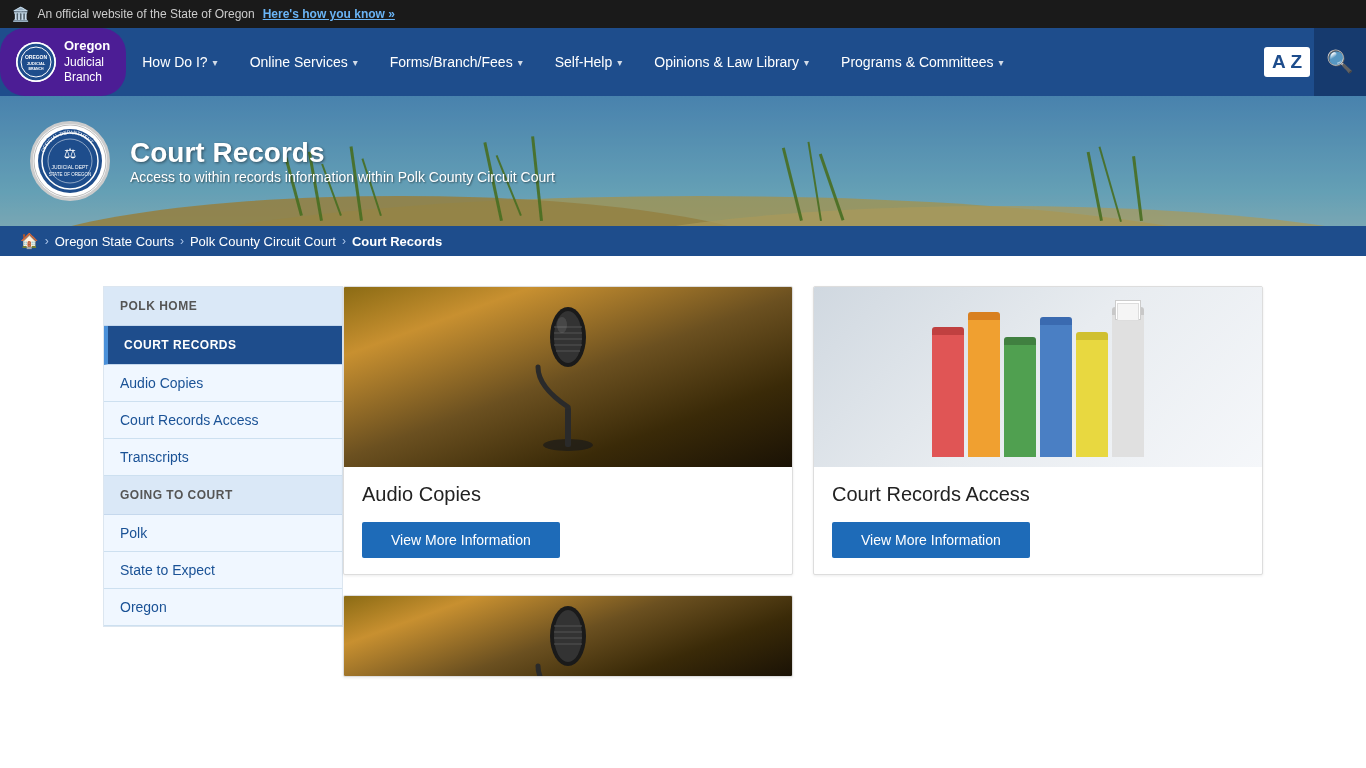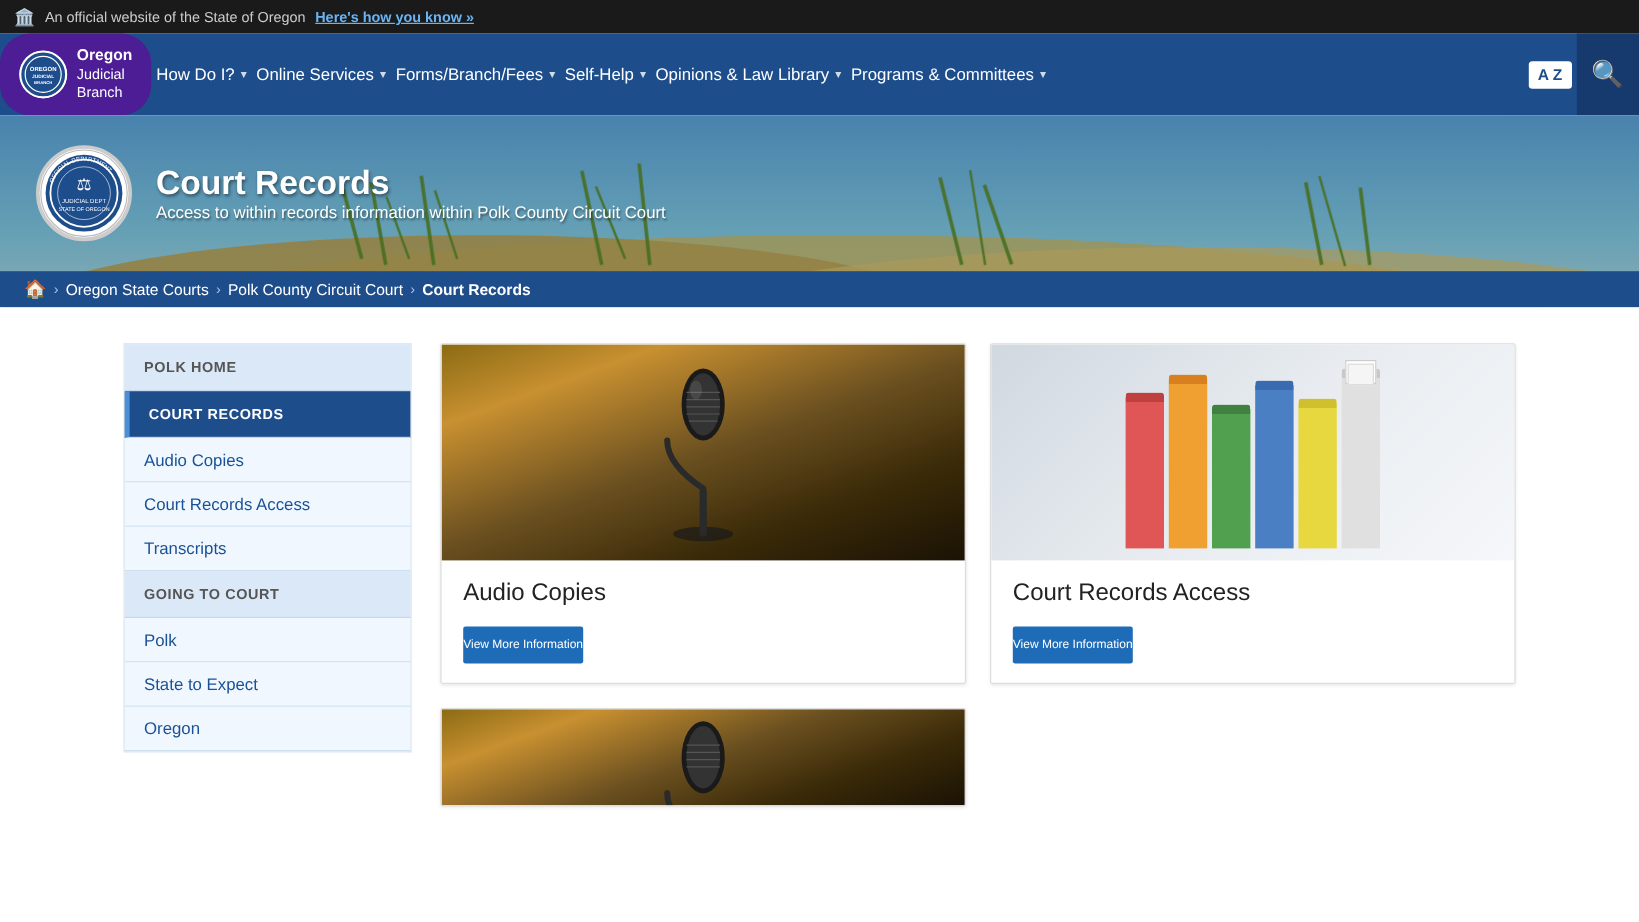--- a/index.html
+++ b/index.html
@@ -58,21 +58,21 @@
     .nav-logo-text strong { display: block; font-size: 13px; }
     .nav-items {
       display: flex;
       align-items: center;
       height: 100%;
       flex: 1;
     }
     .nav-item {
       color: #fff;
       font-size: 14px;
-      padding: 0 4px;
+      padding: 0 16px;
       height: 100%;
       display: flex;
       align-items: center;
       gap: 5px;
       cursor: pointer;
       white-space: nowrap;
       text-decoration: none;
     }
     .nav-item .dropdown-arrow {
       font-size: 10px;
@@ -80,21 +80,21 @@
     }
     .nav-right {
       display: flex;
       align-items: center;
       height: 100%;
     }
     .nav-translate {
       background: #fff;
       color: #1e4d8c;
       font-weight: bold;
-      font-size: 13px;
+      font-size: 19px;
       padding: 4px 8px;
       border-radius: 3px;
       margin-right: 4px;
       cursor: pointer;
     }
     .nav-search-btn {
       background: #163a6e;
       color: #fff;
       border: none;
       width: 52px;
@@ -178,21 +178,20 @@
       padding: 30px 20px;
     }
     .page-title {
       font-size: 28px;
       font-weight: normal;
       color: #222;
       margin-bottom: 24px;
     }
     .content-layout {
       display: flex;
-      gap: 24px;
       align-items: flex-start;
       justify-content: space-between;
     }
 
     
     .sidebar {
       width: 240px;
       flex-shrink: 0;
       border: 1px solid #dce6f0;
       background: #eaf2fb;
@@ -244,22 +243,22 @@
     .card-title {
       font-size: 20px;
       font-weight: normal;
       color: #222;
       margin-bottom: 16px;
     }
     .card-btn {
       background: #1e6bb8;
       color: #fff;
       border: none;
-      padding: 10px 0;
-      font-size: 10px;
+      padding: 10px 29px;
+      font-size: 14px;
       cursor: pointer;
       border-radius: 2px;
       text-decoration: none;
       display: inline-block;
     }
   </style>
 </head>
 <body>
 
 <div class="top-bar">

